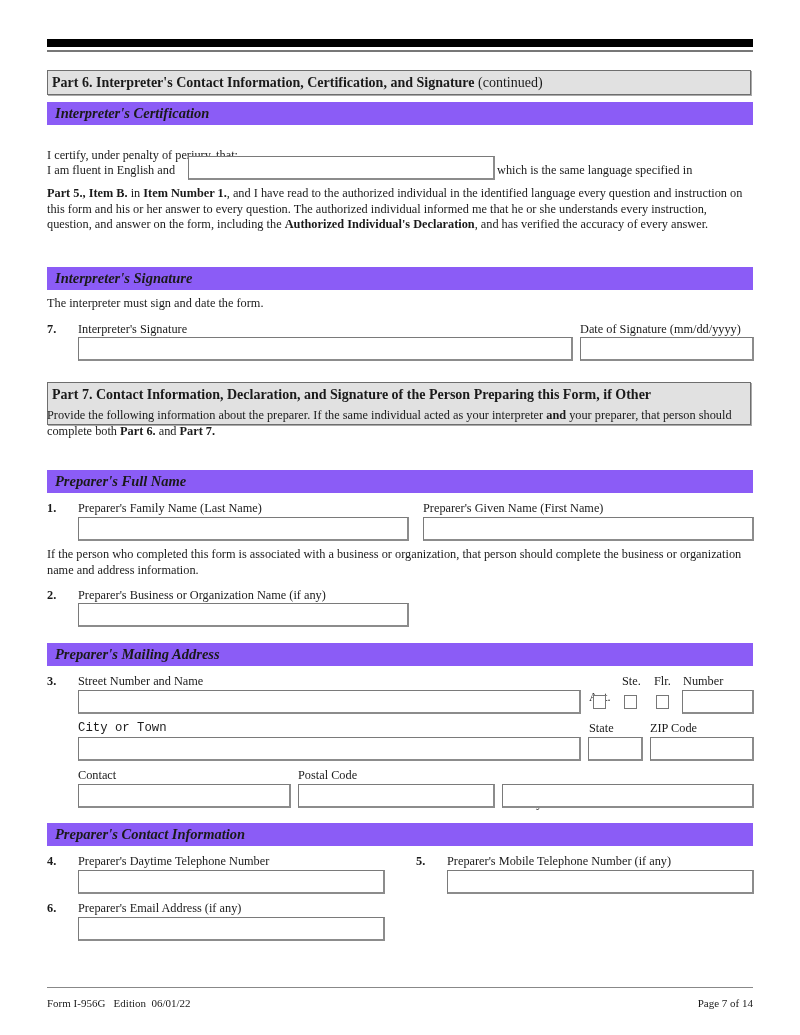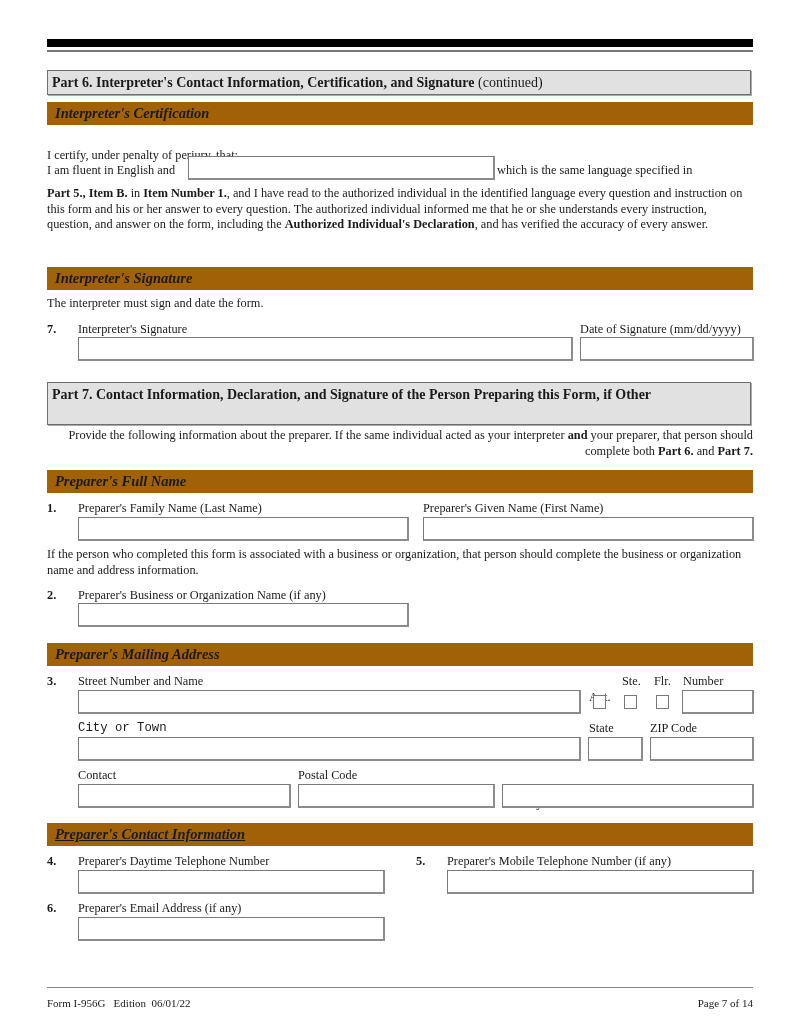--- a/index.html
+++ b/index.html
@@ -15,21 +15,21 @@
   .part-header {
     position: absolute; left: 47px; width: 704px;
     background: #e1e1e1; border: 1px solid #6e6e6e;
     box-shadow: 1px 1px 0 #aaa;
     font-weight: bold; font-size: 14px; line-height: 19px;
     padding: 2px 4px; box-sizing: border-box;
   }
   .part-header .cont { font-weight: normal; }
   .sub-header {
     position: absolute; left: 47px; width: 706px; height: 23px;
-    background: #a16207;
+    background: #8b5cf6;
     font-weight: bold; font-style: italic; font-size: 14.5px;
     line-height: 23px; padding-left: 8px; box-sizing: border-box;
   }
   .txt { position: absolute; left: 47px; font-size: 12.3px; line-height: 15.6px; }
   .label { position: absolute; font-size: 12.3px; line-height: 14px; white-space: nowrap; }
   .num { position: absolute; left: 47px; font-weight: bold; font-size: 12.3px; line-height: 14px; }
   .box {
     position: absolute; height: 24px; box-sizing: border-box;
     border: 1px solid #7a7a7a; border-right: 2px solid #8c8c8c; border-bottom: 2px solid #8c8c8c;
     background: #fff;
@@ -70,21 +70,21 @@
 <div class="num" style="top:322px;">7.</div>
 <div class="label" style="left:78px;top:322px;">Interpreter's Signature</div>
 <div class="label" style="left:580px;top:322px;">Date of Signature (mm/dd/yyyy)</div>
 <div class="box" style="left:78px;top:337px;width:495px;"></div>
 <div class="box" style="left:580px;top:337px;width:174px;"></div>
 
 <div class="part-header" style="top:382px;height:43px;">
   <div>Part 7.  Contact Information, Declaration, and Signature of the Person Preparing this Form, if Other</div>
 </div>
 
-<div class="txt" style="top:428px;width:706px;text-align:right;">
+<div class="txt" style="top:408px;width:706px;">
   <span>Provide the following information about the preparer.  If the same individual acted as your interpreter </span><b>and</b><span> your preparer, that person should complete both </span><b>Part 6.</b><span> and </span><b>Part 7.</b>
 </div>
 
 <div class="sub-header" style="top:470px;">Preparer's Full Name</div>
 
 <div class="num" style="top:501px;">1.</div>
 <div class="label" style="left:78px;top:501px;">Preparer's Family Name (Last Name)</div>
 <div class="label" style="left:423px;top:501px;">Preparer's Given Name (First Name)</div>
 <div class="box" style="left:78px;top:517px;width:331px;"></div>
 <div class="box" style="left:423px;top:517px;width:331px;"></div>
@@ -116,21 +116,21 @@
 <div class="box" style="left:588px;top:737px;width:55px;"></div>
 <div class="box" style="left:650px;top:737px;width:104px;"></div>
 
 <div class="label" style="left:78px;top:768px;">Contact</div>
 <div class="label" style="left:298px;top:768px;">Postal Code</div>
 <div class="label" style="left:502px;top:768px;margin-top:28px;">Country</div>
 <div class="box" style="left:78px;top:784px;width:213px;"></div>
 <div class="box" style="left:298px;top:784px;width:197px;"></div>
 <div class="box" style="left:502px;top:784px;width:252px;"></div>
 
-<div class="sub-header" style="top:823px;text-decoration:underline;">Preparer's Contact Information</div>
+<div class="sub-header" style="top:823px;">Preparer's Contact Information</div>
 
 <div class="num" style="top:854px;">4.</div>
 <div class="label" style="left:78px;top:854px;">Preparer's Daytime Telephone Number</div>
 <div class="num" style="left:416px;top:854px;">5.</div>
 <div class="label" style="left:447px;top:854px;">Preparer's Mobile Telephone Number (if any)</div>
 <div class="box" style="left:78px;top:870px;width:307px;"></div>
 <div class="box" style="left:447px;top:870px;width:307px;"></div>
 
 <div class="num" style="top:901px;">6.</div>
 <div class="label" style="left:78px;top:901px;">Preparer's Email Address (if any)</div>

